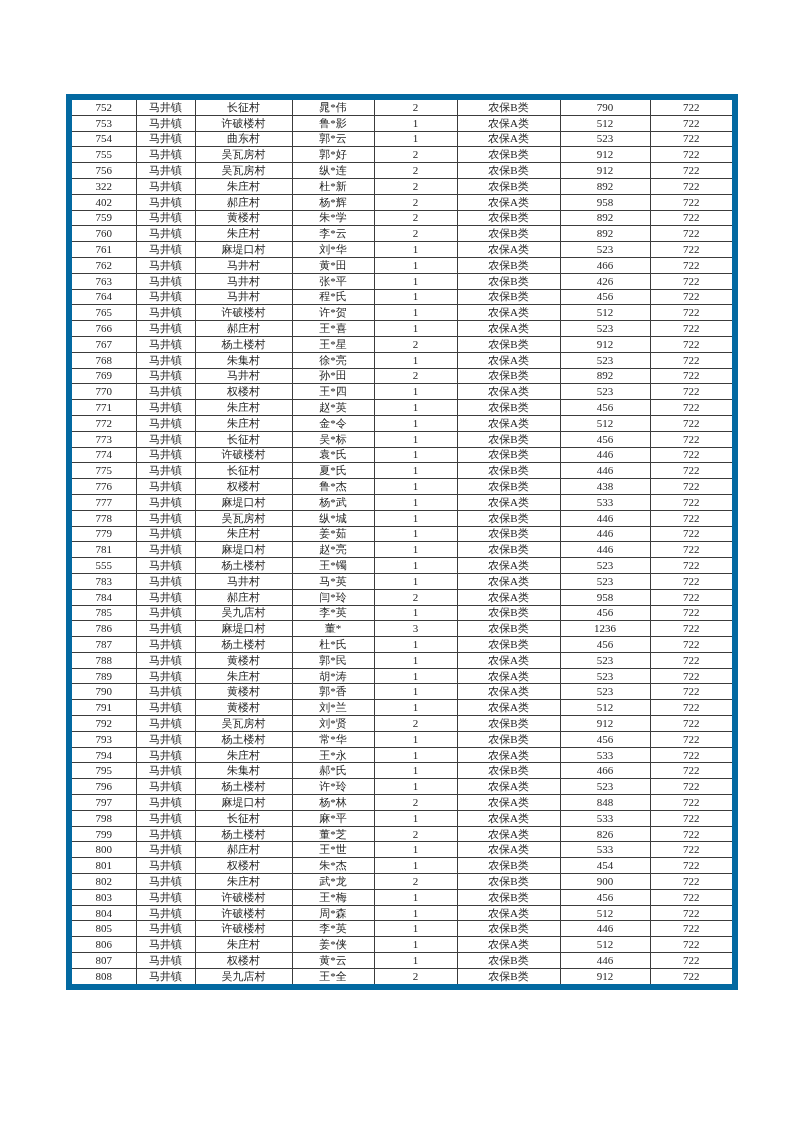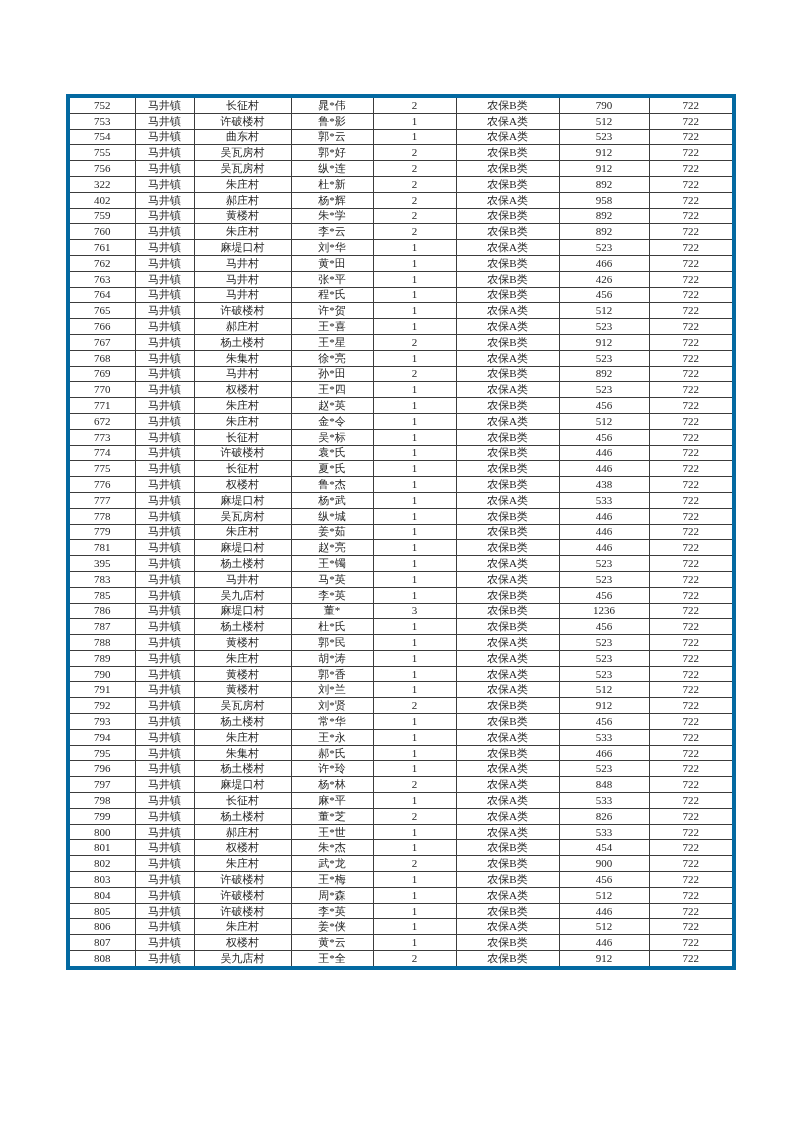--- a/index.html
+++ b/index.html
@@ -13,21 +13,21 @@
     width: 793px; height: 1122px;
     background: #ffffff;
     overflow: hidden;
   }
   table.grid {
     position: absolute;
     left: 66px; top: 94px;
     width: 666px;
     border-collapse: collapse;
     table-layout: fixed;
-    border: 4px solid #0369a1;
+    border: 6px solid #0369a1;
   }
   table.grid td {
     border: 1px solid #3c3c3c;
     height: 14.8px;
     padding: 0;
     text-align: center;
     vertical-align: middle;
     font-size: 11px;
     line-height: 1;
     color: #262626;
@@ -245,21 +245,21 @@
           <td>771</td>
           <td>马井镇</td>
           <td>朱庄村</td>
           <td>赵*英</td>
           <td>1</td>
           <td>农保B类</td>
           <td>456</td>
           <td>722</td>
         </tr>
         <tr>
-          <td>672</td>
+          <td>772</td>
           <td>马井镇</td>
           <td>朱庄村</td>
           <td>金*令</td>
           <td>1</td>
           <td>农保A类</td>
           <td>512</td>
           <td>722</td>
         </tr>
         <tr>
           <td>773</td>
@@ -335,37 +335,47 @@
           <td>781</td>
           <td>马井镇</td>
           <td>麻堤口村</td>
           <td>赵*亮</td>
           <td>1</td>
           <td>农保B类</td>
           <td>446</td>
           <td>722</td>
         </tr>
         <tr>
-          <td>395</td>
+          <td>555</td>
           <td>马井镇</td>
           <td>杨土楼村</td>
           <td>王*镯</td>
           <td>1</td>
           <td>农保A类</td>
           <td>523</td>
           <td>722</td>
         </tr>
         <tr>
           <td>783</td>
           <td>马井镇</td>
           <td>马井村</td>
           <td>马*英</td>
           <td>1</td>
           <td>农保A类</td>
           <td>523</td>
+          <td>722</td>
+        </tr>
+        <tr>
+          <td>784</td>
+          <td>马井镇</td>
+          <td>郝庄村</td>
+          <td>闫*玲</td>
+          <td>2</td>
+          <td>农保A类</td>
+          <td>958</td>
           <td>722</td>
         </tr>
         <tr>
           <td>785</td>
           <td>马井镇</td>
           <td>吴九店村</td>
           <td>李*英</td>
           <td>1</td>
           <td>农保B类</td>
           <td>456</td>

